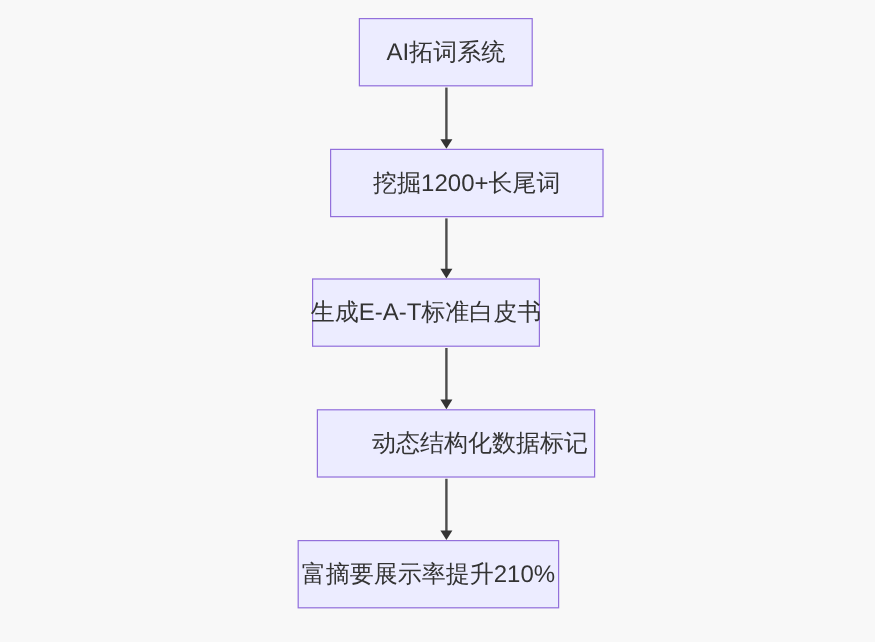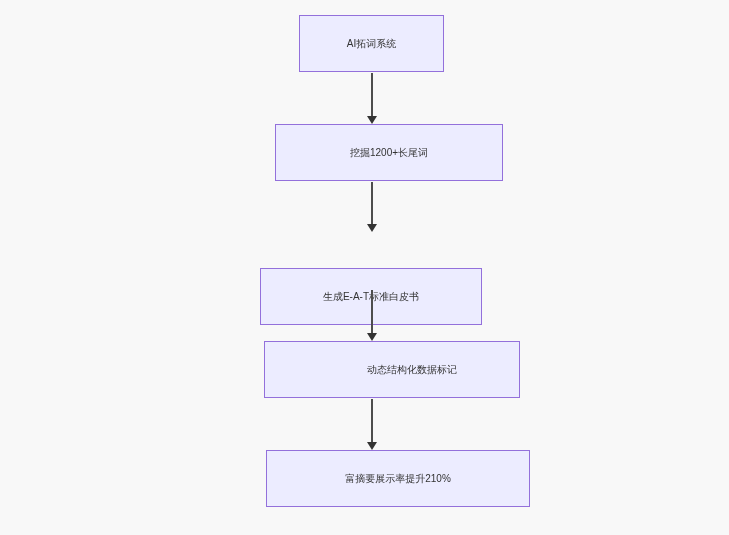--- a/index.html
+++ b/index.html
@@ -23,29 +23,29 @@
     height: 57px;
     box-sizing: border-box;
     background: var(--node_fill, #ECECFF);
     border: 1px solid var(--node_border, #9370DB);
     display: flex;
     align-items: center;
     justify-content: center;
   }
   .node span {
     color: var(--text, #333333);
-    font-size: 10px;
+    font-size: 20px;
     line-height: 1.2;
     white-space: nowrap;
   }
   .n0 { left: 299px; top: 15px;  width: 145px; }
   .n1 { left: 275px; top: 124px; width: 228px; }
-  .n2 { left: 260px; top: 232px; width: 222px; margin-top: 36px; }
-  .n3 { left: 264px; top: 341px; width: 256px; padding-left: 40px; }
-  .n4 { left: 266px; top: 450px; width: 264px; text-align: center; }
+  .n2 { left: 260px; top: 232px; width: 190px; }
+  .n3 { left: 264px; top: 341px; width: 232px; padding-left: 40px; }
+  .n4 { left: 248px; top: 450px; width: 218px; text-align: center; }
 
   .edge {
     position: absolute;
     left: 365px;
     width: 13px;
   }
   .e0 { top: 73px;  height: 51px; }
   .e1 { top: 182px; height: 50px; }
   .e2 { top: 290px; height: 51px; }
   .e3 { top: 399px; height: 51px; }

